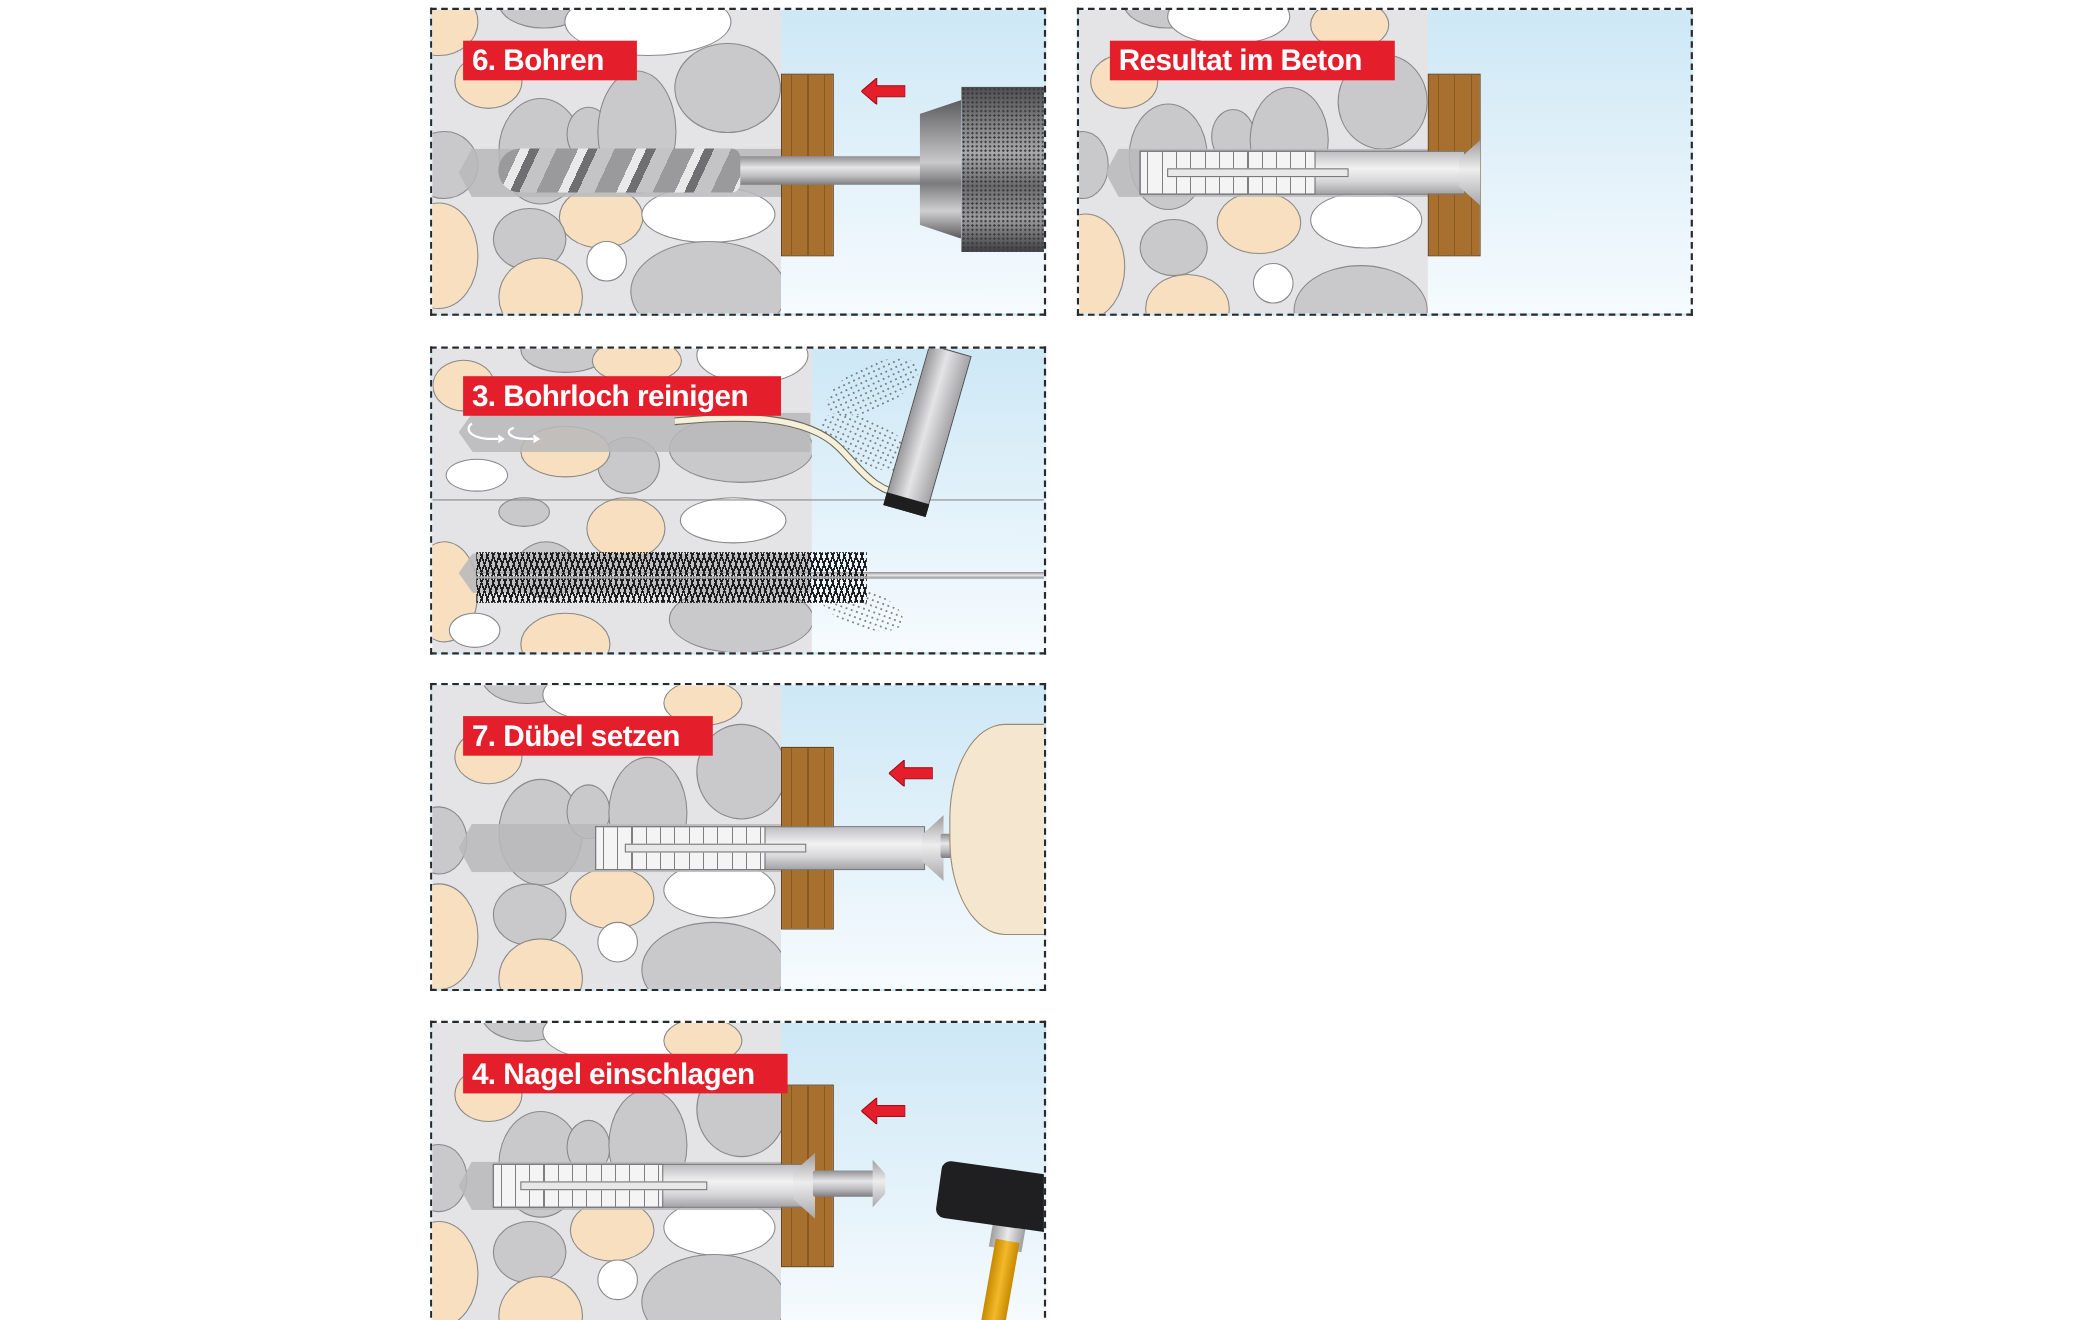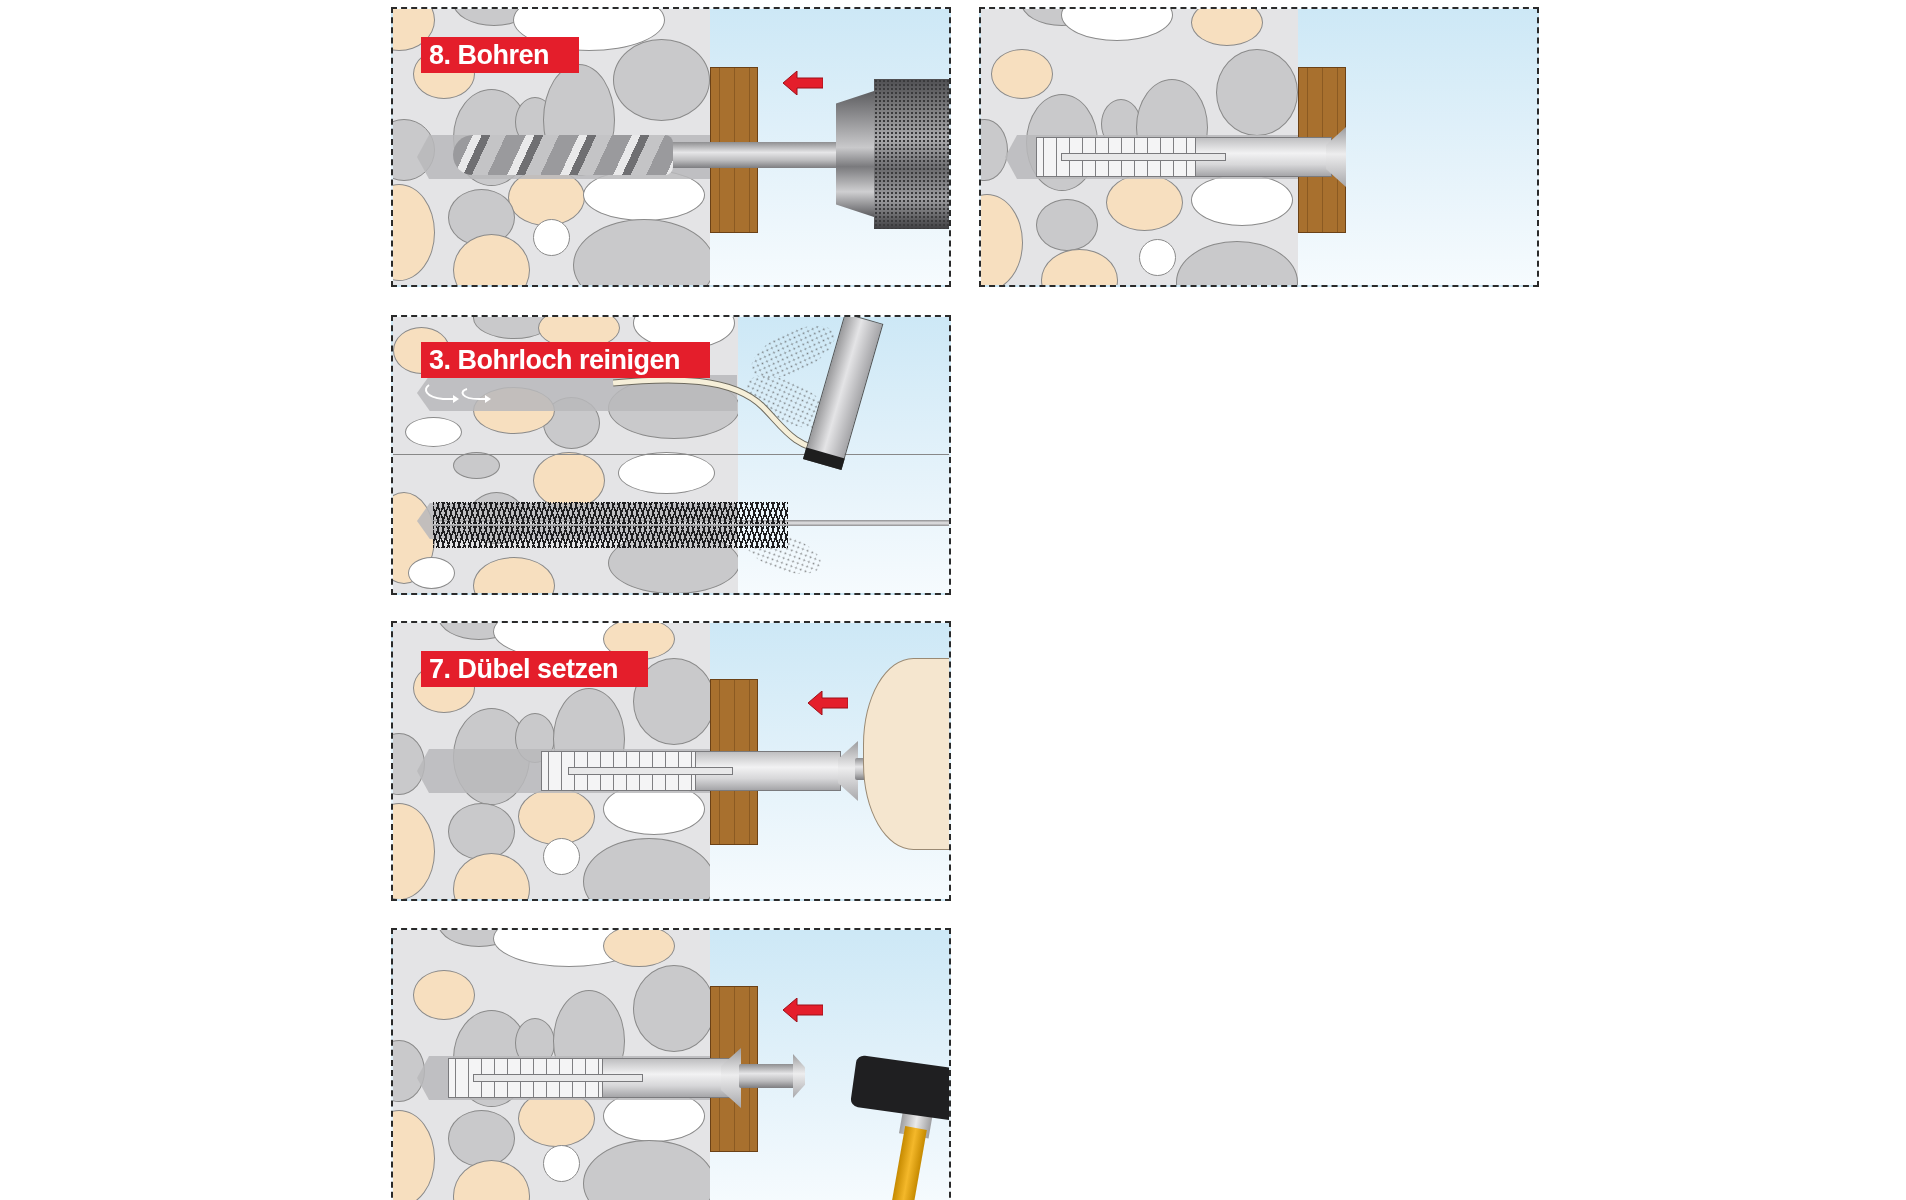--- a/index.html
+++ b/index.html
@@ -136,21 +136,21 @@
   </div>
   <div class="hole"></div>
   <div class="wood"></div>
   <div class="shaft" style="left:220px; top:133px; width:230px;"></div>
   <div class="drillbit" style="left:60px; top:126px; width:220px;"></div>
   <div class="chuck1" style="left:443px; top:82px;"></div>
   <div class="chuck2" style="left:481px; top:70px;"></div>
   <svg class="arrow" style="left:390px; top:62px;" viewBox="0 0 40 24">
     <polygon points="0,12 14,0 14,7 40,7 40,17 14,17 14,24" fill="#e41e2b" stroke="#9c0f18" stroke-width="1"></polygon>
   </svg>
-  <div class="label">8. Bohren</div>
+  <div class="label">6. Bohren</div>
 </div>
 
 <div class="panel" style="left:979px; top:7px;">
   <div class="concrete">
     <div class="stone g" style="left:40px;top:-30px;width:80px;height:45px;"></div>
     <div class="stone w" style="left:80px;top:-20px;width:110px;height:50px;"></div>
     <div class="stone t" style="left:210px;top:-10px;width:70px;height:45px;"></div>
     <div class="stone t" style="left:10px;top:40px;width:60px;height:48px;"></div>
     <div class="stone g" style="left:45px;top:85px;width:70px;height:95px;"></div>
     <div class="stone g" style="left:120px;top:90px;width:38px;height:48px;"></div>
@@ -164,20 +164,21 @@
     <div class="stone w" style="left:158px;top:230px;width:35px;height:35px;"></div>
     <div class="stone t" style="left:60px;top:240px;width:75px;height:60px;"></div>
     <div class="stone g" style="left:195px;top:232px;width:120px;height:80px;"></div>
   </div>
   <div class="hole" style="left:24px;"></div>
   <div class="wood"></div>
   <div class="dowel" style="left:55px; top:128px; width:296px;"></div>
   <div class="ribs" style="left:55px; top:128px; width:160px;"></div>
   <div class="slot" style="left:80px; top:144px; width:165px;"></div>
   <div class="collar" style="left:345px; top:118px;"></div>
+  <div class="label">Resultat im Beton</div>
 </div>
 
 <div class="panel" style="left:391px; top:315px;">
   <div class="concrete" style="width:345px;">
     <div class="stone t" style="left:0px;top:10px;width:55px;height:45px;"></div>
     <div class="stone g" style="left:80px;top:-20px;width:80px;height:40px;"></div>
     <div class="stone t" style="left:145px;top:-10px;width:80px;height:40px;"></div>
     <div class="stone w" style="left:240px;top:-20px;width:100px;height:50px;"></div>
     <div class="stone w" style="left:12px;top:100px;width:55px;height:28px;"></div>
     <div class="stone g" style="left:150px;top:80px;width:55px;height:50px;"></div>
@@ -276,13 +277,14 @@
   <div class="slot" style="left:80px; top:144px; width:170px;"></div>
   <div class="collar" style="left:328px; top:118px;"></div>
   <div class="shaft" style="left:346px; top:134px; width:60px; height:24px;"></div>
   <div class="collar" style="left:400px; top:124px; width:12px; height:44px; transform:scaleX(-1);"></div>
   <div class="hammer-neck" style="left:508px; top:180px;"></div>
   <div class="hammer-handle" style="left:512px; top:198px;"></div>
   <div class="hammer-head" style="left:460px; top:132px;"></div>
   <svg class="arrow" style="left:390px; top:68px;" viewBox="0 0 40 24">
     <polygon points="0,12 14,0 14,7 40,7 40,17 14,17 14,24" fill="#e41e2b" stroke="#9c0f18" stroke-width="1"></polygon>
   </svg>
+  <div class="label">4. Nagel einschlagen</div>
 </div>
 
 </body></html>

